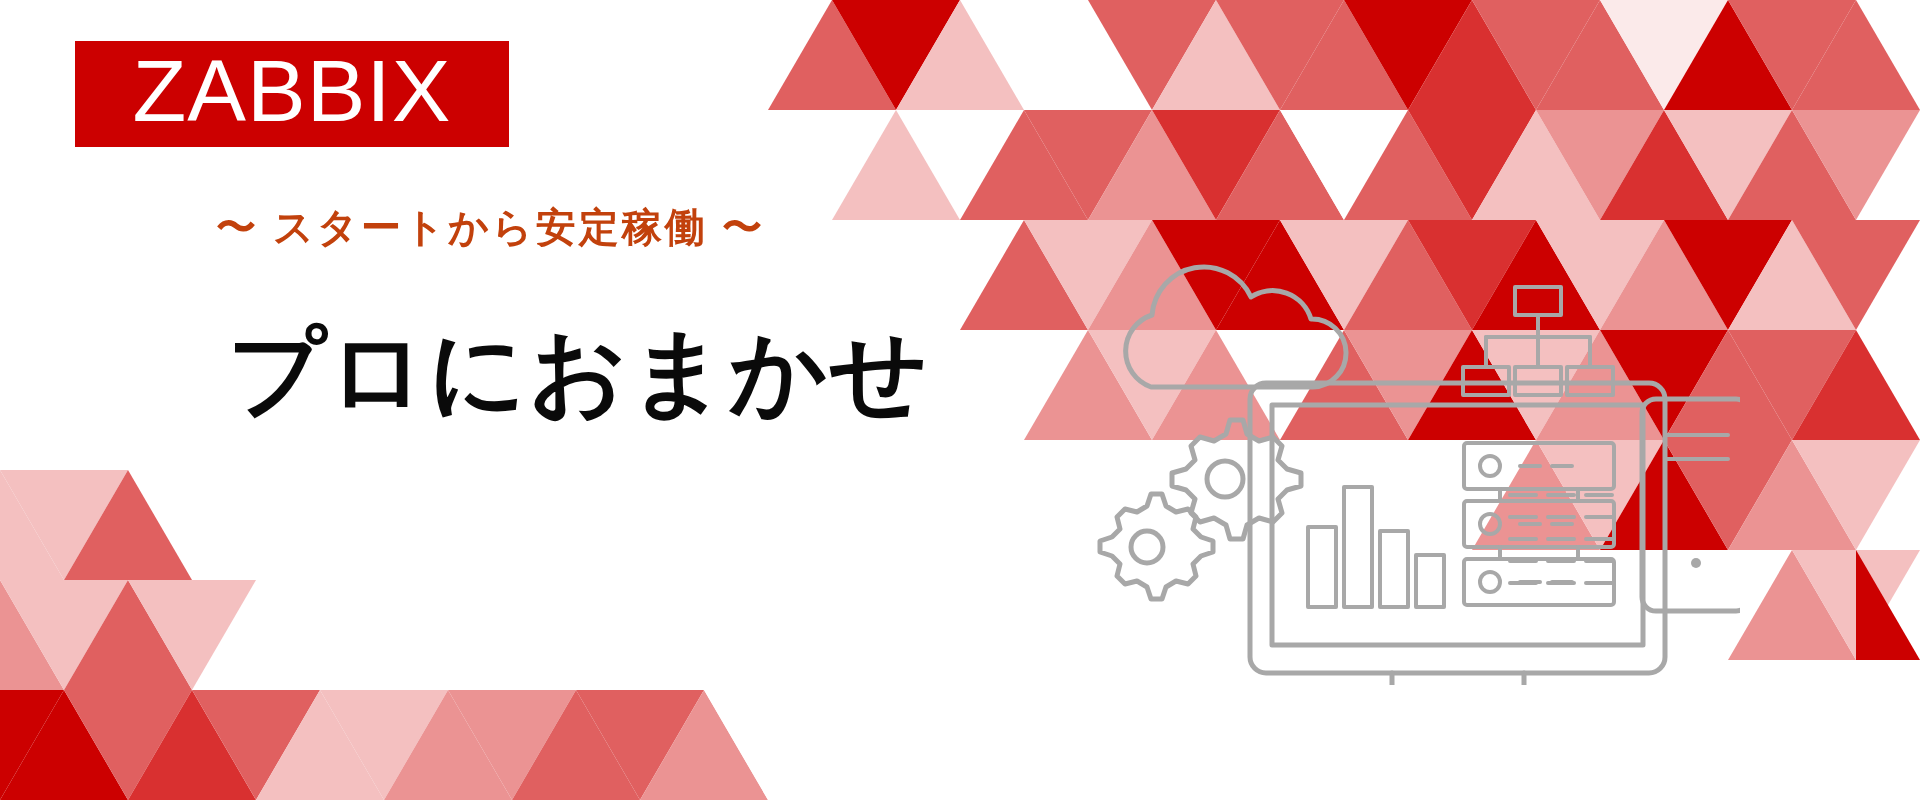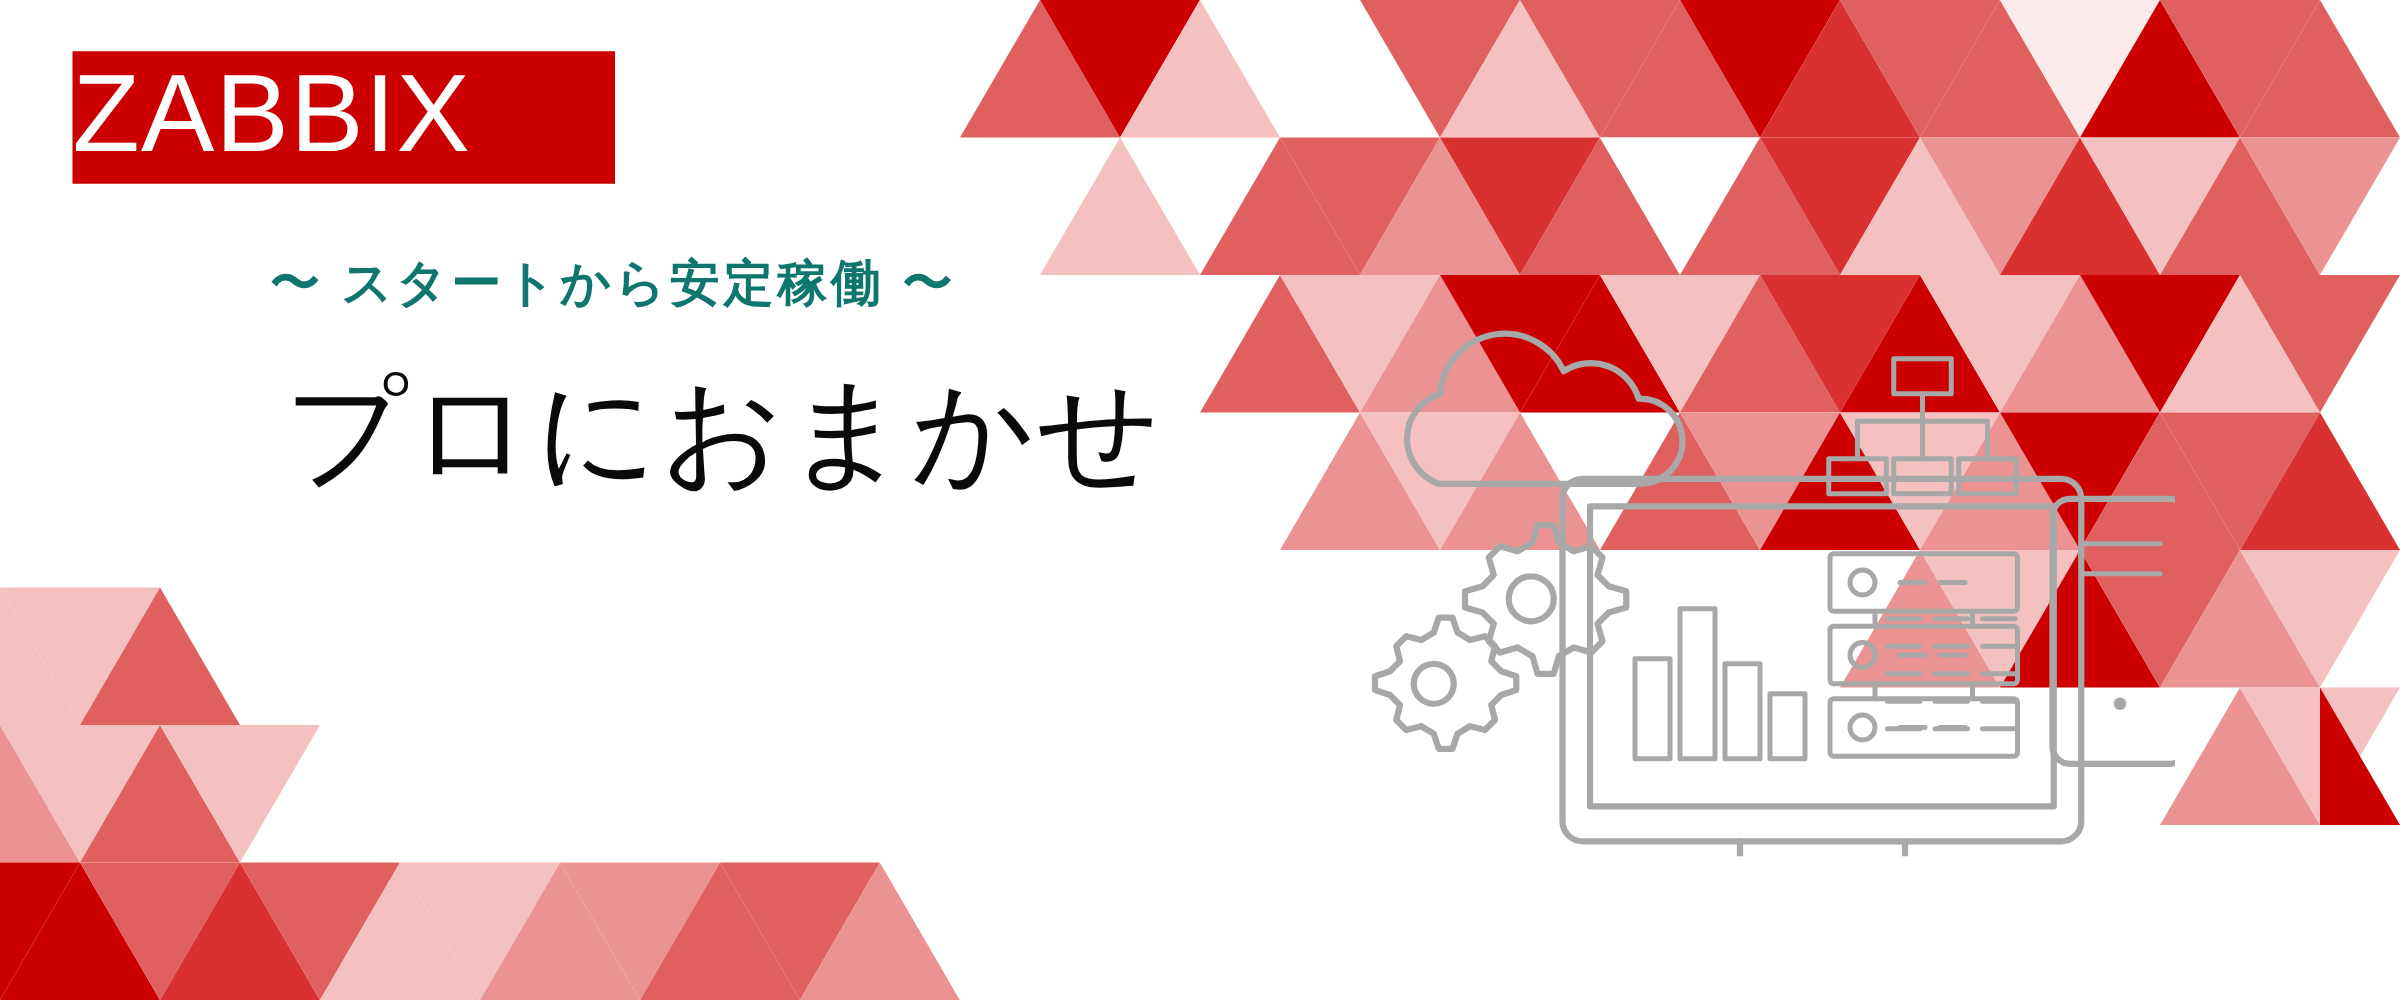--- a/index.html
+++ b/index.html
@@ -17,51 +17,51 @@
     overflow:hidden;
   }
   .pattern-layer{
     position:absolute;inset:0;
     width:1920px;height:800px;
     pointer-events:none;
   }
   
   .logo-box{
     position:absolute;
-    left:58px;top:41px;
+    left:75px;top:41px;
     width:434px;height:106px;
     background:#CC0000;
-    display:flex;align-items:center;
+    display:flex;align-items:center;justify-content:center;
   }
   .logo-text{
     color:#ffffff;
     font-family:"Liberation Sans","DejaVu Sans",sans-serif;
     font-size:88px;
     font-weight:400;
     letter-spacing:1px;
     line-height:1;
     transform:translateY(-3px);
     white-space:nowrap;
   }
   
   .tagline{
     position:absolute;
     left:216px;top:203px;
     font-size:40px;
     font-weight:bold;
-    color:#0f766e;
+    color:#c2410c;
     letter-spacing:3px;
     white-space:nowrap;
     line-height:1.2;
   }
   .headline{
     position:absolute;
-    left:228px;top:280px;
+    left:228px;top:306px;
     font-size:96px;
-    font-weight:normal;
+    font-weight:bold;
     color:#0a0a0a;
     line-height:1.38;
     letter-spacing:2px;
     white-space:nowrap;
   }
   .headline-line{display:block;}
   
   .illustration{
     position:absolute;
     left:1020px;top:255px;

